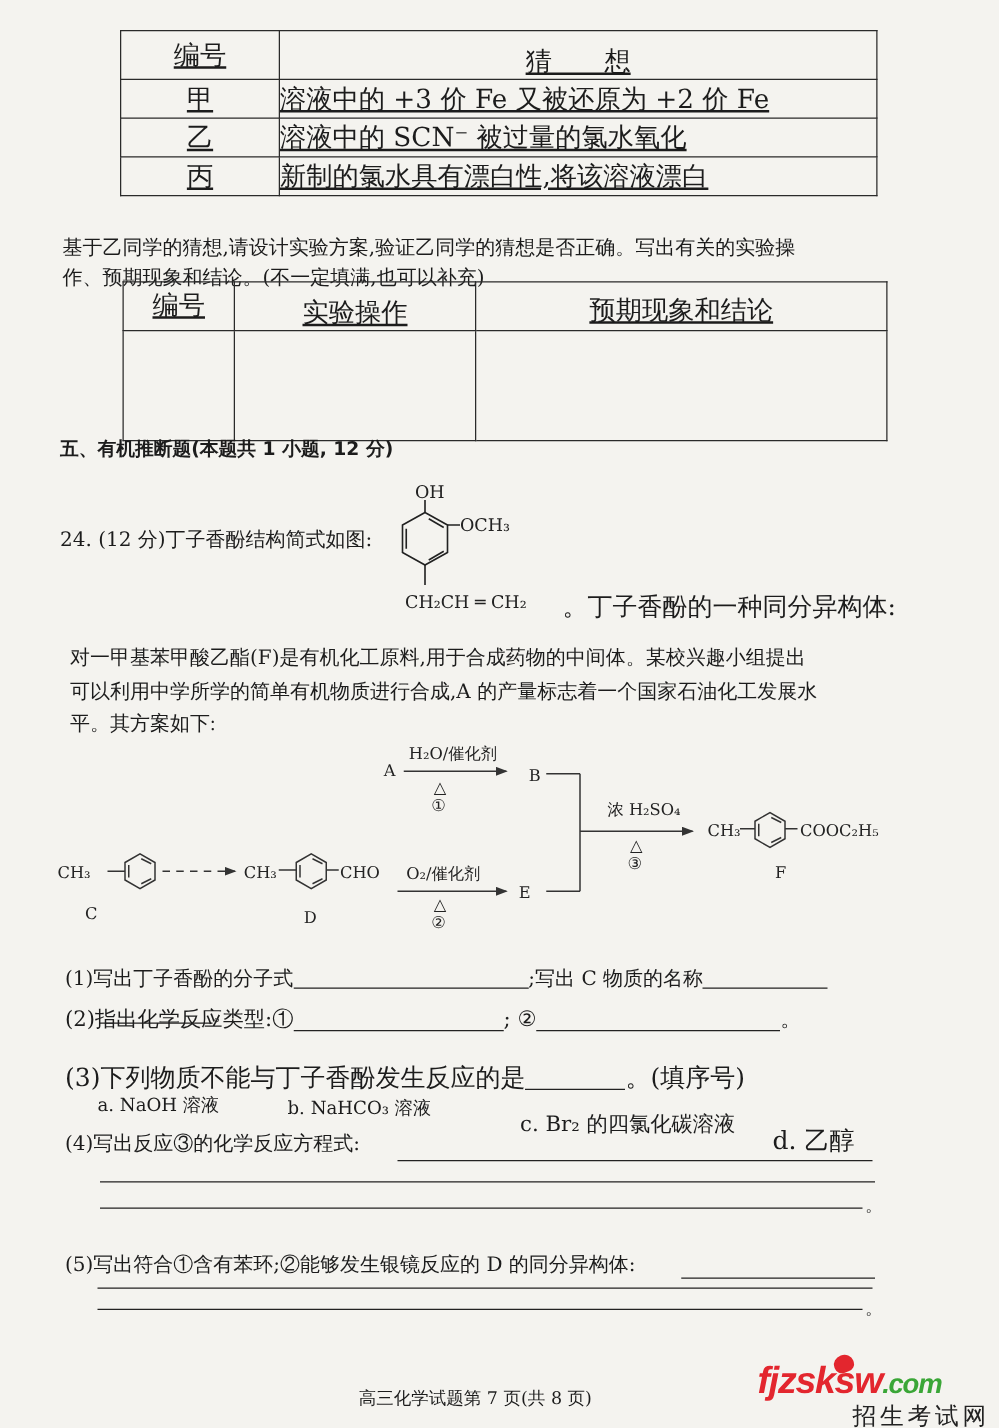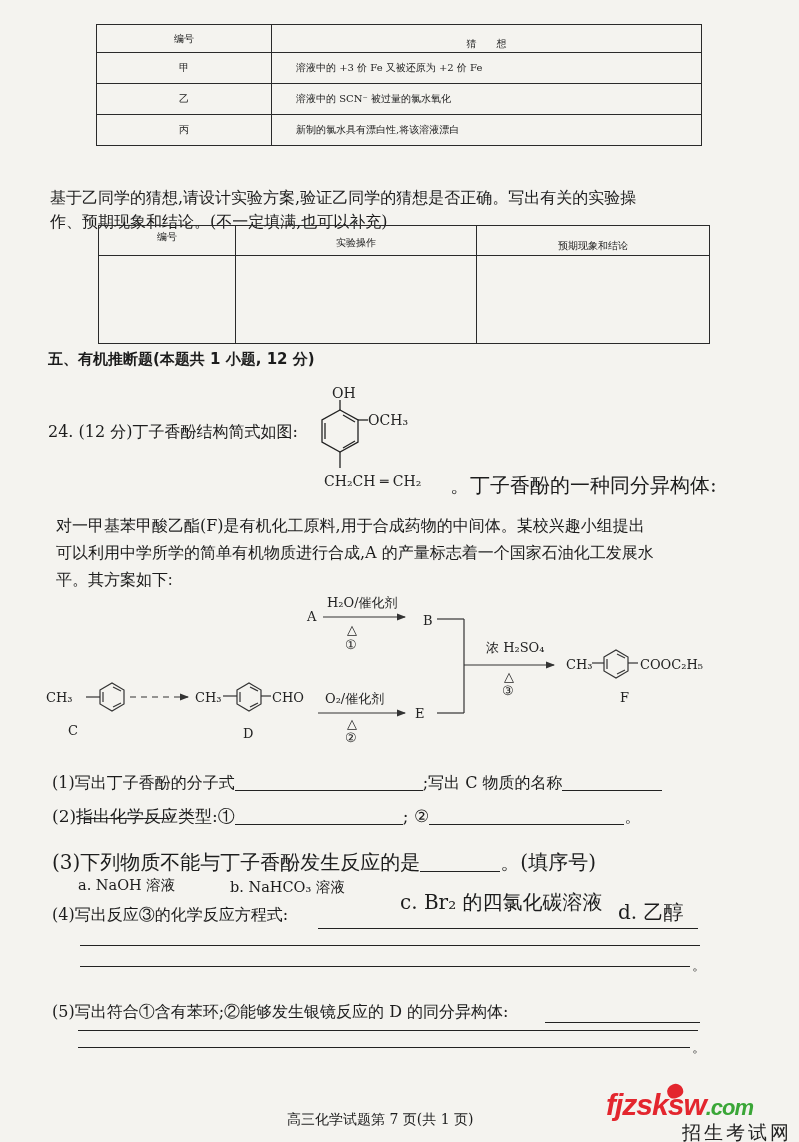--- a/index.html
+++ b/index.html
@@ -6,21 +6,21 @@
   body {
     width: 799px; height: 1142px; overflow: hidden;
     background: #f4f3ef;
     font-family: "DejaVu Serif", "Liberation Serif", serif;
     color: #1c1c1c;
     position: relative;
   }
   .abs { position: absolute; }
   .txt { font-size: 15.5px; line-height: 1; white-space: nowrap; }
   table.grid { border-collapse: collapse; position: absolute; background: transparent; }
-  table.grid td { border: 1.5px solid #2a2a2a; font-size: 10px; padding: 0 24px; }
+  table.grid td { border: 1.5px solid #2a2a2a; font-size: 21px; padding: 0 0; text-decoration: underline; }
   .blank { display: inline-block; border-bottom: 1.2px solid #222; vertical-align: bottom; }
   .line { position: absolute; border-bottom: 1.2px solid #222; height: 0; }
   .bold { font-family: "DejaVu Sans", "Liberation Sans", sans-serif; font-weight: bold; }
   .logo-en {
     font-family: "Liberation Sans", "DejaVu Sans", sans-serif;
     font-weight: bold; font-style: italic; font-size: 30px; letter-spacing: -1px;
   }
   svg text { font-family: "DejaVu Serif", "Liberation Serif", serif; }
 </style>
 </head>
@@ -169,40 +169,40 @@
 <div class="abs txt" style="left:52px; top:804px; font-size:17px;">
   <span>(2)指出化学反应类型:①</span><span class="blank" style="width:168px; height:16px;"></span><span>; ②</span><span class="blank" style="width:195px; height:20px;"></span><span>。</span>
 </div>
 
 <div class="abs txt" style="left:52px; top:852px; font-size:20px;">
   <span>(3)下列物质不能与丁子香酚发生反应的是</span><span class="blank" style="width:80px; height:16px;"></span><span>。(填序号)</span>
 </div>
 
 <div class="abs txt" style="left:78px; top:878px; font-size:14.5px;">a. NaOH 溶液</div>
 <div class="abs txt" style="left:230px; top:880px; font-size:14.5px;">b. NaHCO₃ 溶液</div>
-<div class="abs txt" style="left:400px; top:892px; font-size:20px;">c. Br₂ 的四氯化碳溶液</div>
+<div class="abs txt" style="left:416px; top:892px; font-size:17px;">c. Br₂ 的四氯化碳溶液</div>
 <div class="abs txt" style="left:618px; top:902px; font-size:20px;">d. 乙醇</div>
 
 <div class="abs txt" style="left:52px; top:907px; font-size:16px;">
   <span>(4)写出反应③的化学反应方程式:</span>
 </div>
 <div class="line" style="left:318px; top:928px; width:380px;"></div>
 <div class="line" style="left:80px; top:945px; width:620px;"></div>
 <div class="line" style="left:80px; top:966px; width:610px;"></div>
 <div class="abs txt" style="left:692px; top:958px; font-size:14px;">。</div>
 
 <div class="abs txt" style="left:52px; top:1004px; font-size:16px;">
   <span>(5)写出符合①含有苯环;②能够发生银镜反应的 D 的同分异构体:</span>
 </div>
 <div class="line" style="left:545px; top:1022px; width:155px;"></div>
 <div class="line" style="left:78px; top:1030px; width:620px;"></div>
 <div class="line" style="left:78px; top:1047px; width:612px;"></div>
 <div class="abs txt" style="left:692px; top:1040px; font-size:14px;">。</div>
 
-<div class="abs txt" style="left:287px; top:1112px; font-size:14px;">高三化学试题第 7 页(共 1 页)</div>
+<div class="abs txt" style="left:287px; top:1112px; font-size:14px;">高三化学试题第 7 页(共 8 页)</div>
 
 <div class="abs" style="left:606px; top:1082px; width:190px; height:60px;">
   <div style="position:absolute; left:61px; top:2px; width:16px; height:14px; background:#e3262e; border-radius:50% 50% 40% 40%; transform:rotate(-20deg);"></div>
   <div style="position:absolute; left:0; top:6px; white-space:nowrap;">
     <span class="logo-en" style="color:#e3262e;margin-top:32px;">fjzsksw</span><span class="logo-en" style="color:#3aa637; font-size:22px;">.com</span>
   </div>
   <div style="position:absolute; left:76px; top:38px; font-size:19px; letter-spacing:3px; font-family:'DejaVu Serif', serif; color:#222; white-space:nowrap;">招生考试网</div>
 </div>
 
 </body></html>

